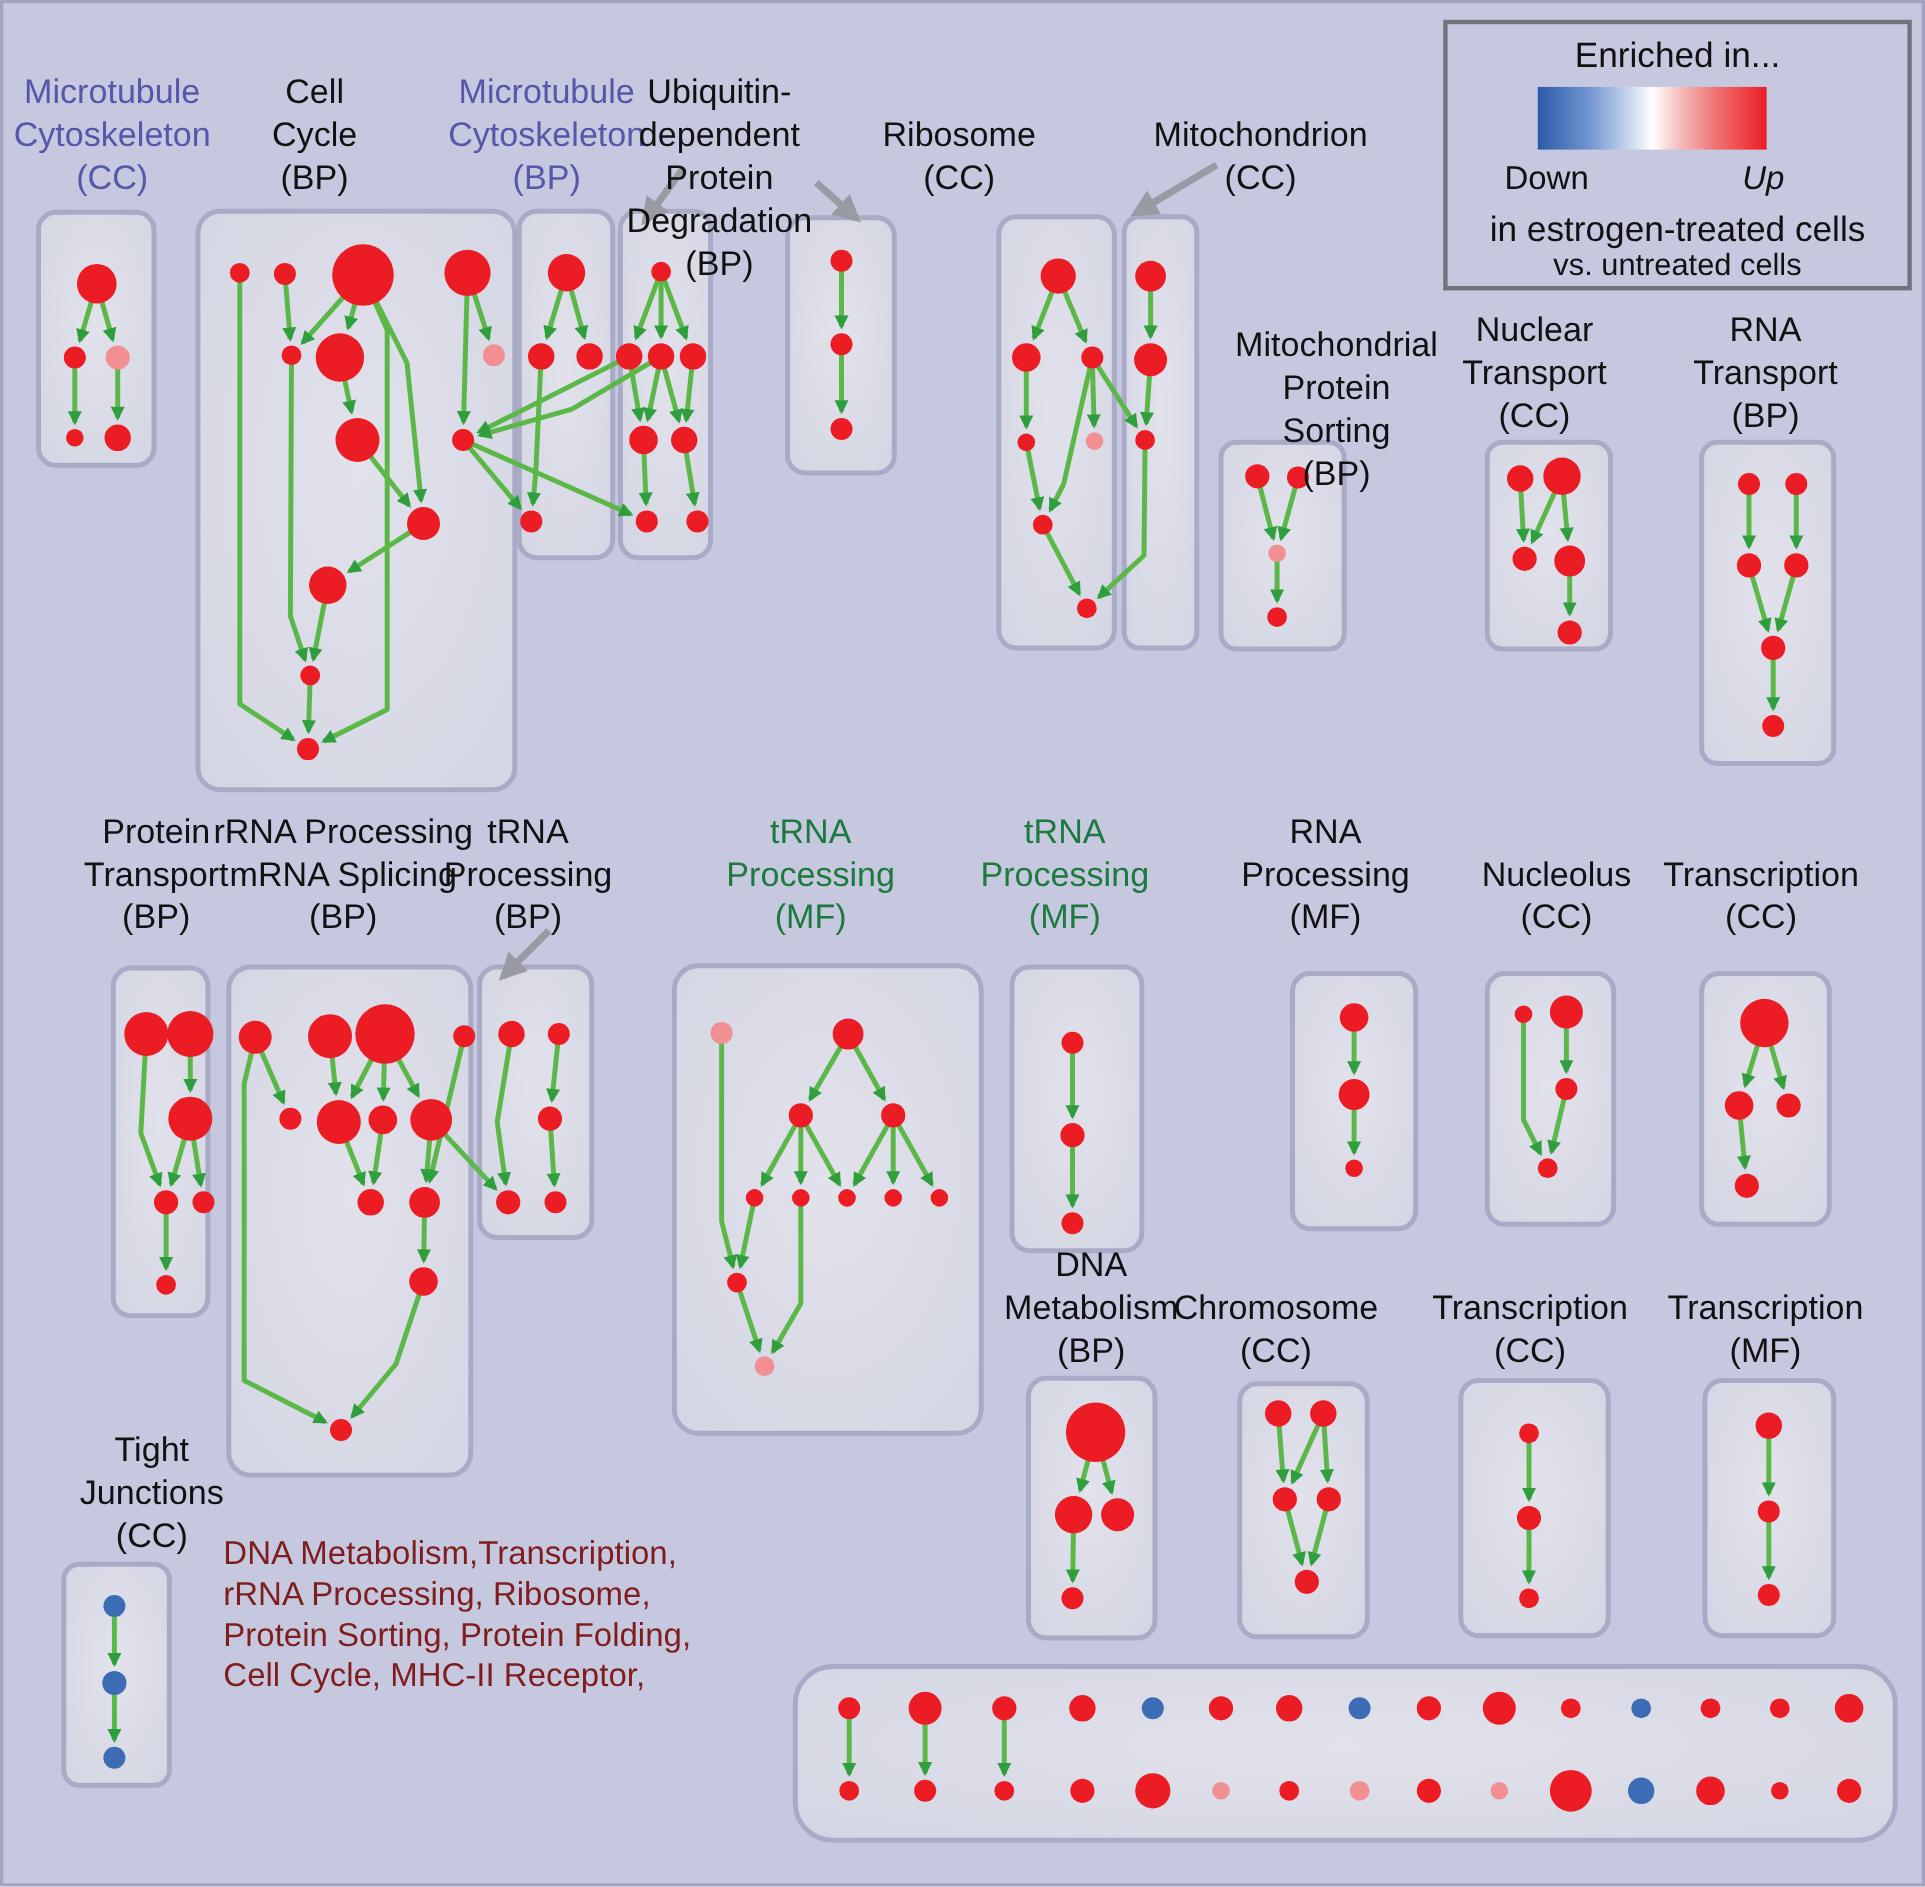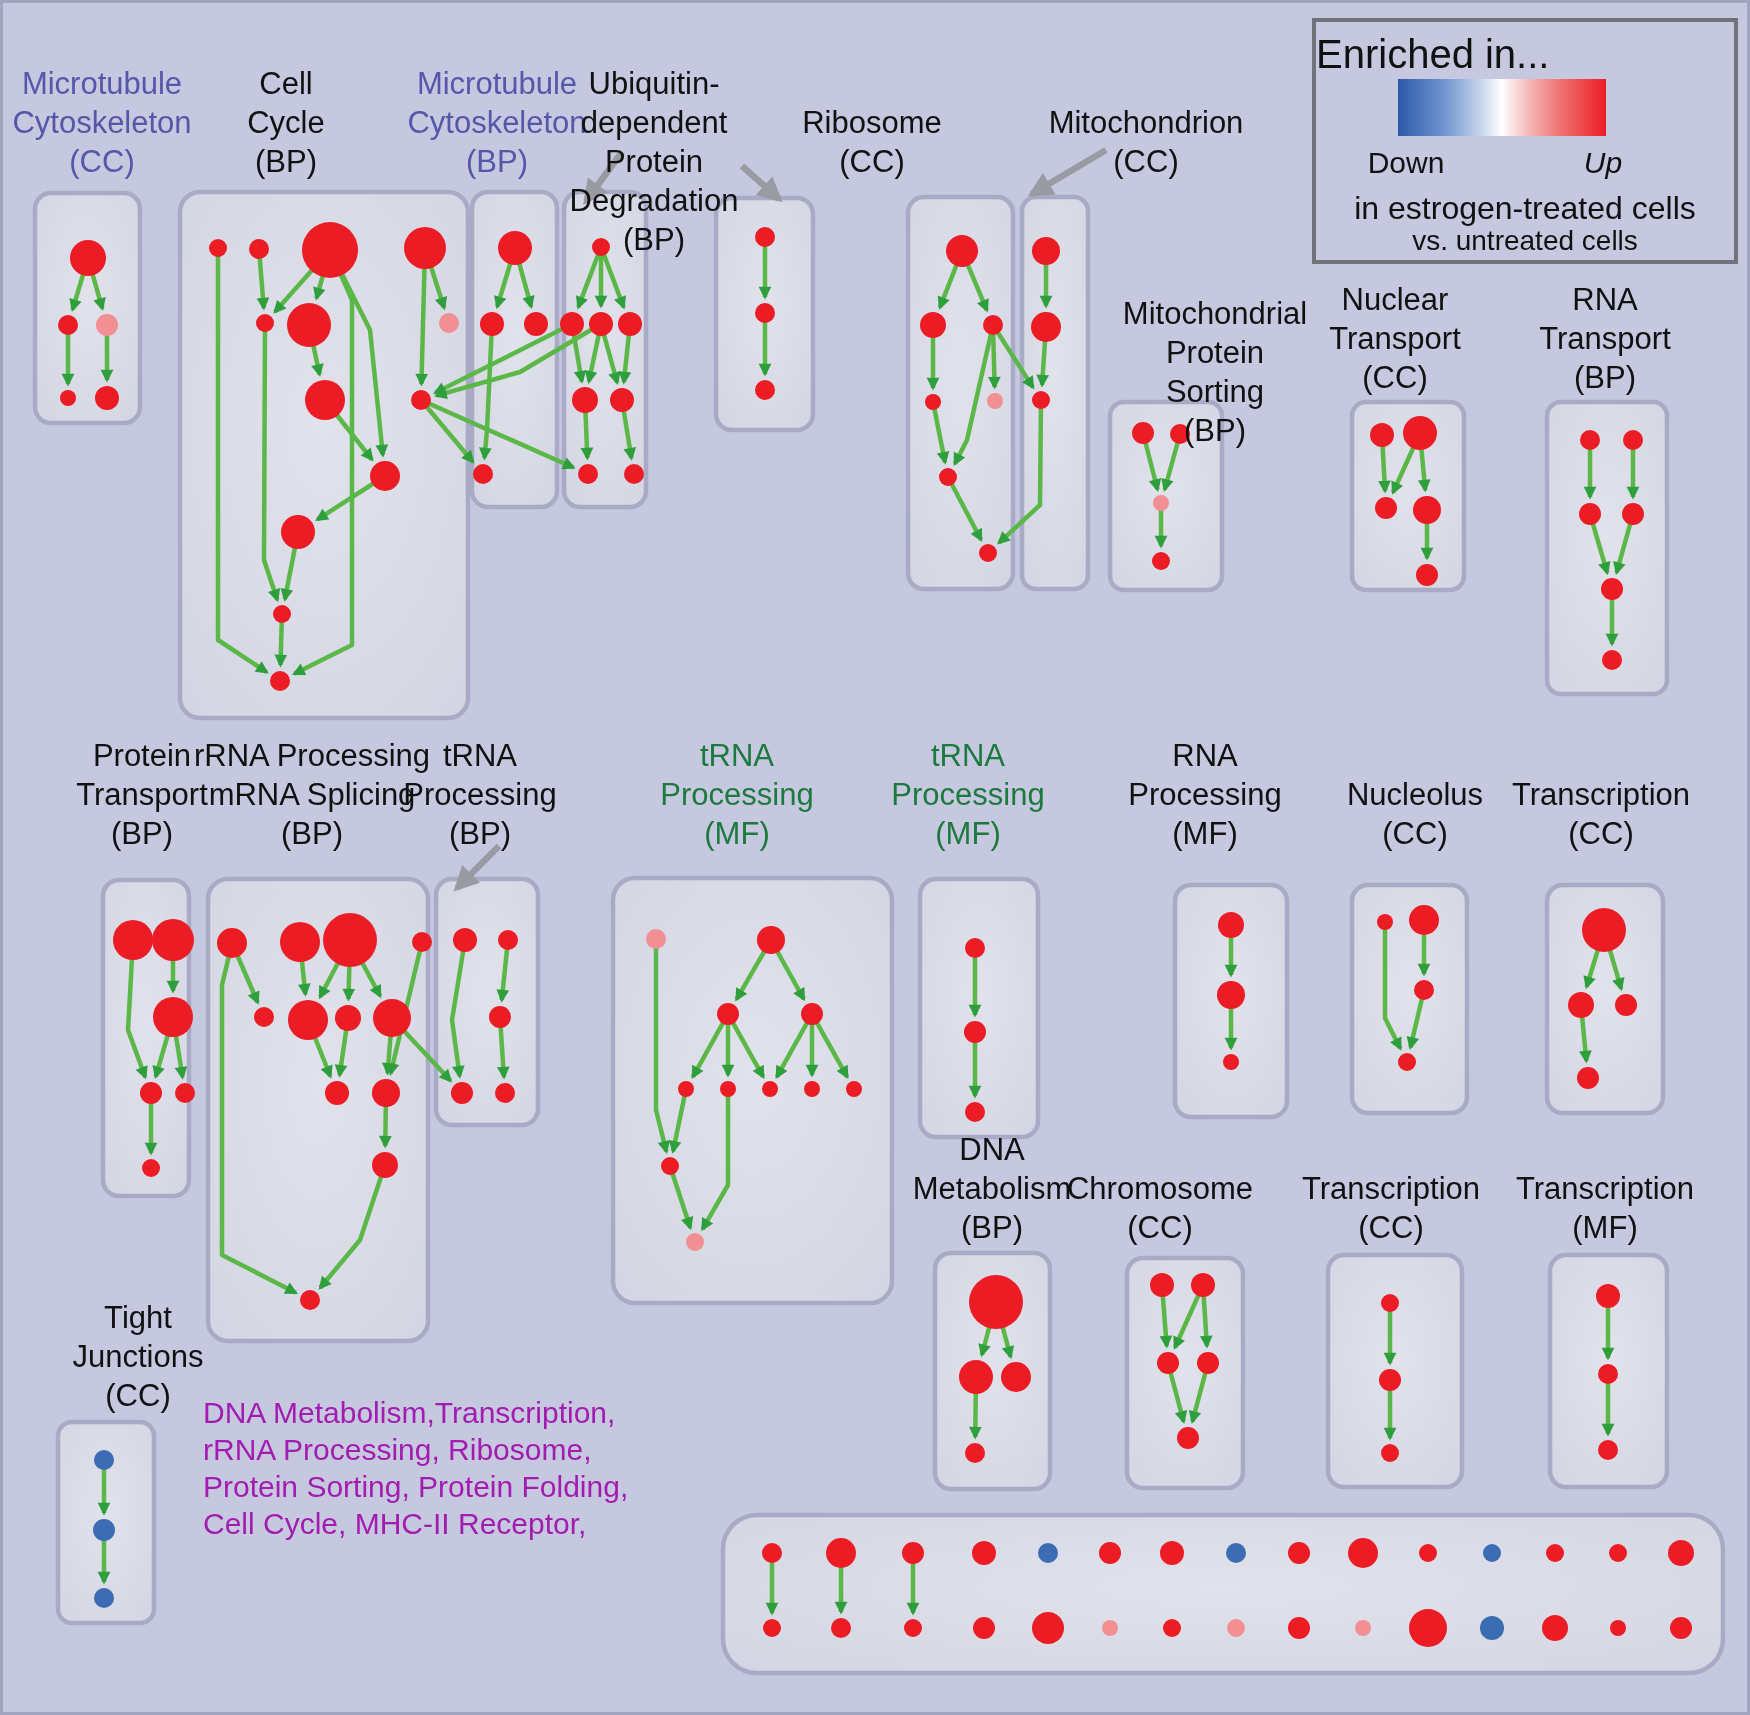--- a/index.html
+++ b/index.html
@@ -6,28 +6,28 @@
   body{font-family:"Liberation Sans","DejaVu Sans",sans-serif;}
   #stage{position:relative;width:1750px;height:1715px;background:#c6c8e0;overflow:hidden;
          box-shadow:inset 0 0 0 3px #a2a4c0;}
   #fig{position:absolute;left:0;top:0;}
   #labels{position:absolute;left:0;top:0;width:1750px;height:1715px;pointer-events:none;}
   .clabel{position:absolute;width:460px;text-align:center;font-size:31px;line-height:39px;color:#111;}
   .clabel.purple{color:#5557a9;}
   .clabel.green{color:#1c7a3e;}
   .legend{position:absolute;left:1312px;top:18px;width:426px;height:246px;
           border:4px solid #71737b;box-sizing:border-box;background:#c6c8e0;}
-  .legend-title{position:absolute;left:0;right:0;top:10px;text-align:left;font-size:40px;color:#111;}
+  .legend-title{position:absolute;left:0;right:0;top:10px;text-align:center;font-size:32px;color:#111;}
   .legend-bar{position:absolute;left:82px;top:57px;width:208px;height:57px;
       background:linear-gradient(90deg,#2c5aa8 0%,#6f94cf 22%,#c8d6ec 40%,#ffffff 50%,#f6bdbd 62%,#ef7272 78%,#ec1c24 100%);}
   .legend-down{position:absolute;left:25px;top:124px;width:130px;text-align:center;font-size:30px;color:#111;}
   .legend-up{position:absolute;left:222px;top:124px;width:130px;text-align:center;font-size:30px;color:#111;font-style:italic;}
   .legend-l1{position:absolute;left:0;right:0;top:168px;text-align:center;font-size:32px;color:#111;}
   .legend-l2{position:absolute;left:0;right:0;top:203px;text-align:center;font-size:28px;color:#111;}
-  .misc{position:absolute;left:203px;top:1394px;font-size:30px;line-height:37px;color:#a21caf;white-space:nowrap;}
+  .misc{position:absolute;left:203px;top:1394px;font-size:30px;line-height:37px;color:#7f1d1d;white-space:nowrap;}
 </style>
 </head>
 <body>
 
 <div id="stage">
   <svg id="fig" width="1750" height="1715">
       <defs>
         <radialGradient id="boxg" cx="0.5" cy="0.45" r="0.8">
           <stop offset="0" stop-color="#e1e2eb"></stop>
           <stop offset="1" stop-color="#d2d4e2"></stop>

